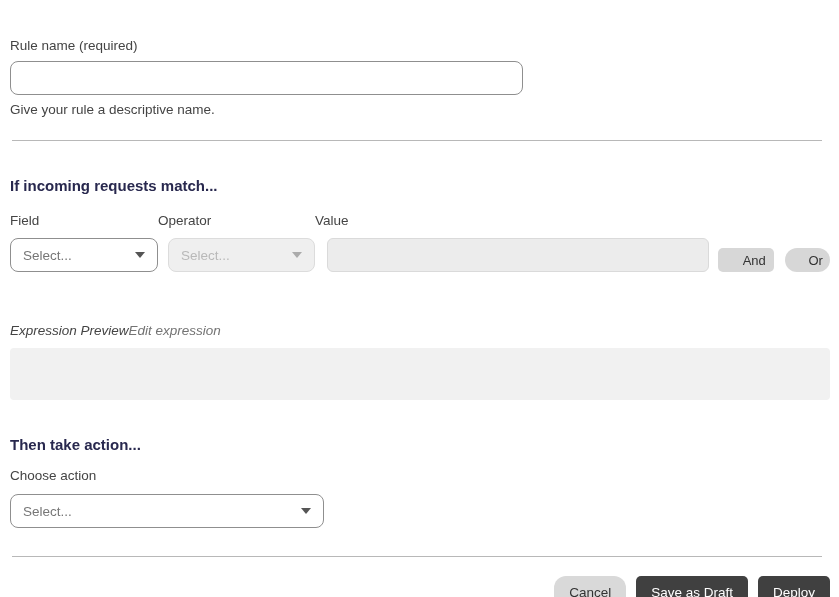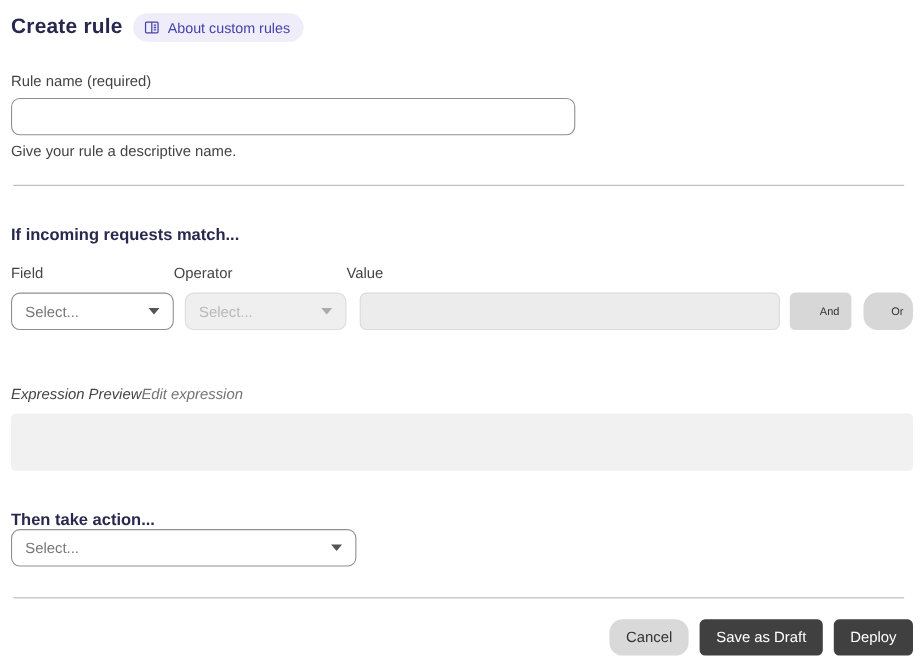--- a/index.html
+++ b/index.html
@@ -61,23 +61,23 @@
   .select-box.disabled .caret { border-top-color: #ababab; }
   .w-field { width: 148px; }
   .w-operator { width: 147px; margin-left: 10px; }
   .w-value { width: 382px; margin-left: 12px; }
   .value-input {
     height: 34px; width: 382px;
     background: #ececec; border: 1px solid #dadada; border-radius: 6px;
     font-family: "Liberation Sans", sans-serif; font-size: 13.5px; padding: 0 10px; color: #555;
   }
   .andor-btn {
-    height: 34px; border: none; border-radius: 5px;
+    height: 24px; border: none; border-radius: 5px;
     background: #d7d7d7; color: #333;
-    font-family: "Liberation Sans", sans-serif; font-size: 10px;
+    font-family: "Liberation Sans", sans-serif; font-size: 13px;
     cursor: pointer;
     padding-left: 16px;
   }
   .and-btn { width: 57px; margin-left: 9px; }
   .or-btn { width: 45px; margin-left: 11px; border-radius: 13px; }
 
   
   .expr-header { display: flex; align-items: flex-end; margin-top: 51px; padding-right: 0px; font-style: italic; }
   .expr-label { font-size: 13.5px; color: #444; }
   .edit-link { font-size: 13.5px; color: #737373; text-decoration: none; cursor: pointer; }
@@ -102,33 +102,20 @@
     padding: 0 15px; cursor: pointer;
   }
   .btn-cancel { background: #d9d9d9; color: #333; border-radius: 12px; }
   .btn-primary { background: #404040; color: #fff; text-align: right; }
 </style>
 </head>
 <body>
 
 <div class="page">
 
-  <div class="header-row">
-    <h1 class="page-title">Create rule</h1>
-    <span class="badge">
-      <svg width="14" height="14" viewBox="0 0 16 16" fill="none" stroke="#4642a8" stroke-width="1.3">
-        <rect x="1.5" y="2.5" width="13" height="11" rx="1"></rect>
-        <line x1="8" y1="2.5" x2="8" y2="13.5"></line>
-        <line x1="10" y1="5.5" x2="12.5" y2="5.5"></line>
-        <line x1="10" y1="8" x2="12.5" y2="8"></line>
-        <line x1="10" y1="10.5" x2="12.5" y2="10.5"></line>
-      </svg>
-      <span>About custom rules</span>
-    </span>
-  </div>
 
   <div class="rule-name-section">
     <label class="field-label">Rule name (required)</label>
     <input class="text-input" type="text" value="" style="">
     <div class="helper-text">Give your rule a descriptive name.</div>
   </div>
 
   <hr class="divider">
 
   <h2 class="section-heading">If incoming requests match...</h2>
@@ -157,20 +144,21 @@
   </div>
 
   <div class="expr-header">
     <span class="expr-label">Expression Preview</span>
     <a class="edit-link">Edit expression</a>
   </div>
   <div class="expr-box"></div>
 
   <div class="action-section">
     <h2 class="section-heading">Then take action...</h2>
+    <label class="field-label">Choose action</label>
     <div class="select-box w-action">
       <span>Select...</span>
       <span class="caret"></span>
     </div>
   </div>
 
   <hr class="divider footer-divider">
 
   <div class="footer-row">
     <button class="btn btn-cancel">Cancel</button>

